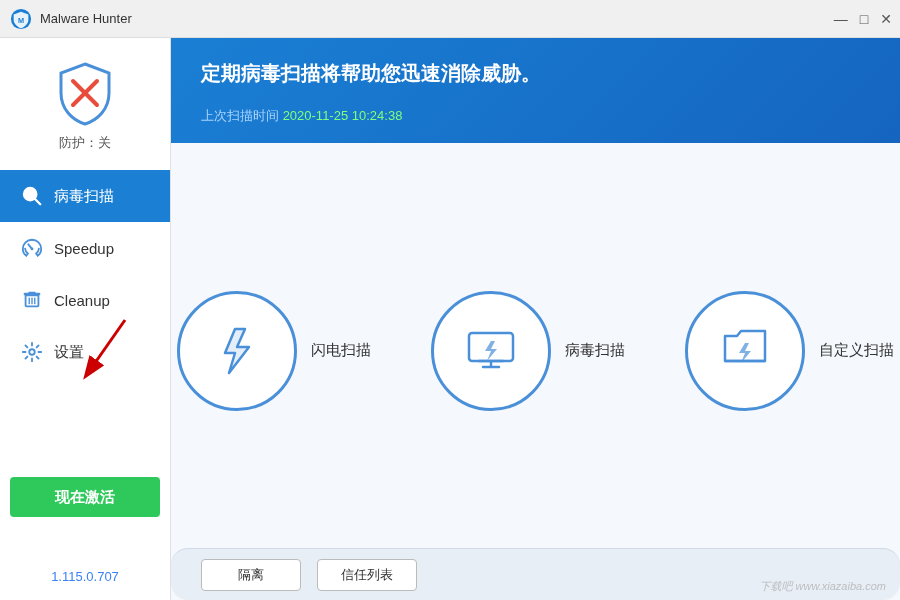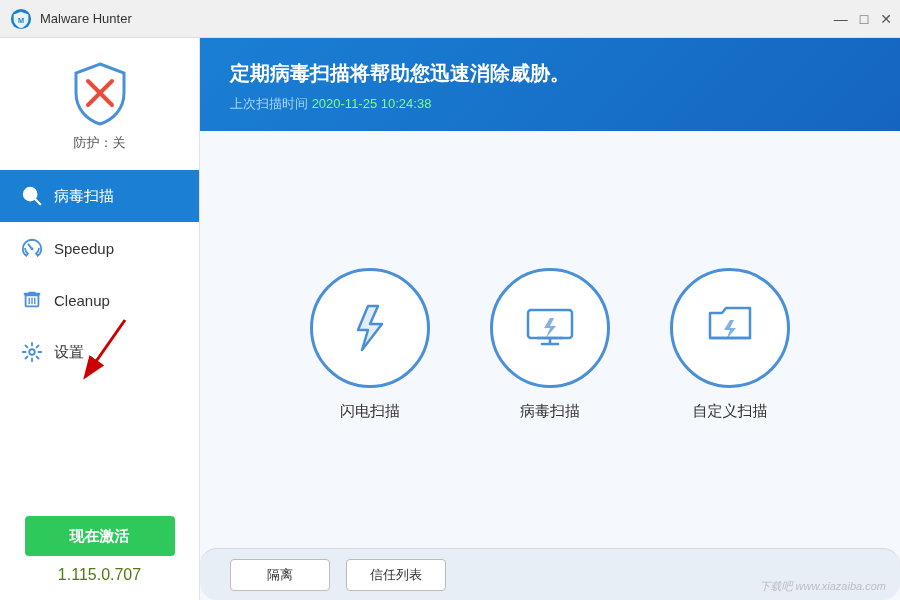--- a/index.html
+++ b/index.html
@@ -47,21 +47,21 @@
     }
 
     
     .main-layout {
       display: flex;
       height: calc(600px - 38px);
     }
 
     
     .sidebar {
-      width: 200px;
+      width: 171px;
       background: #fff;
       border-right: 1px solid #e0e0e0;
       display: flex;
       flex-direction: column;
       align-items: center;
       padding-top: 20px;
     }
 
     .shield-container {
       display: flex;
@@ -124,42 +124,43 @@
       background: #2ec95a;
       color: #fff;
       border: none;
       border-radius: 4px;
       font-size: 15px;
       cursor: pointer;
       font-family: inherit;
       font-weight: bold;
     }
     .version-label {
-      font-size: 16px;
-      color: #4d7c0f;
+      font-size: 13px;
+      color: #3b82f6;
+      margin-top: 42px;
     }
 
     
     .content-area {
       flex: 1;
       background: #f5f8fc;
       display: flex;
       flex-direction: column;
     }
 
     
     .header-banner {
       background: linear-gradient(135deg, #1a7fd4 0%, #1565c0 100%);
       padding: 22px 30px 18px 30px;
       color: #fff;
     }
     .header-title {
       font-size: 20px;
       font-weight: bold;
-      margin-bottom: 8px;
+      margin-bottom: 20px;
     }
     .header-sub {
       font-size: 13px;
       color: #a8d4ff;
     }
     .header-sub span.time-value {
       color: #7eff7e;
       font-size: 13px;
     }
 
@@ -167,21 +168,21 @@
     .scan-options {
       flex: 1;
       display: flex;
       align-items: center;
       justify-content: center;
       gap: 60px;
       padding: 20px 0 10px 0;
     }
     .scan-option {
       display: flex;
-      flex-direction: column;
+      flex-direction: row;
       align-items: center;
       gap: 14px;
       cursor: pointer;
     }
     .scan-circle {
       width: 120px;
       height: 120px;
       border-radius: 50%;
       border: 3px solid #4a90d9;
       display: flex;

